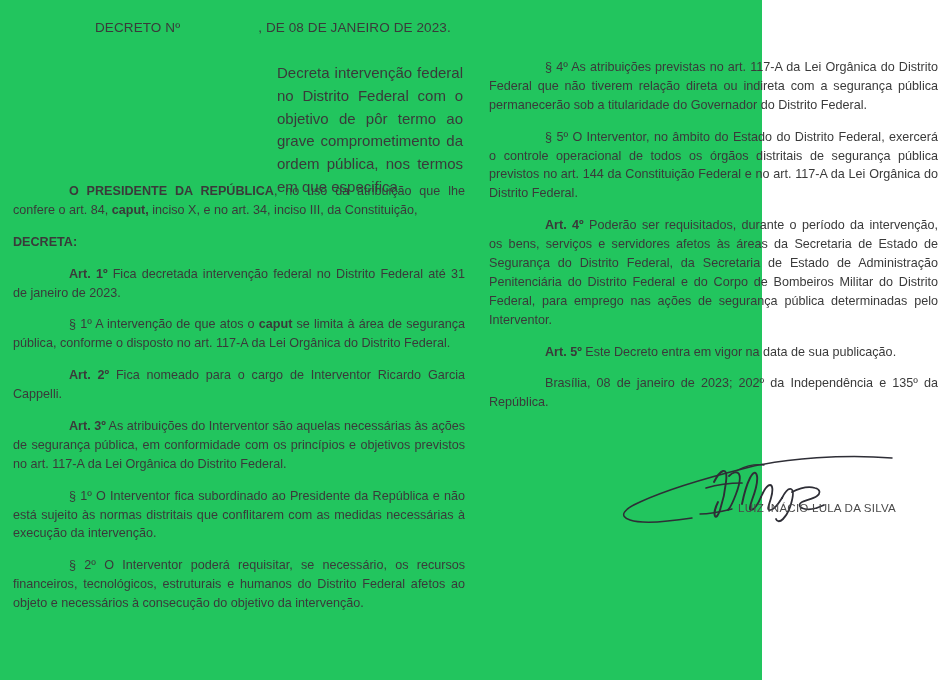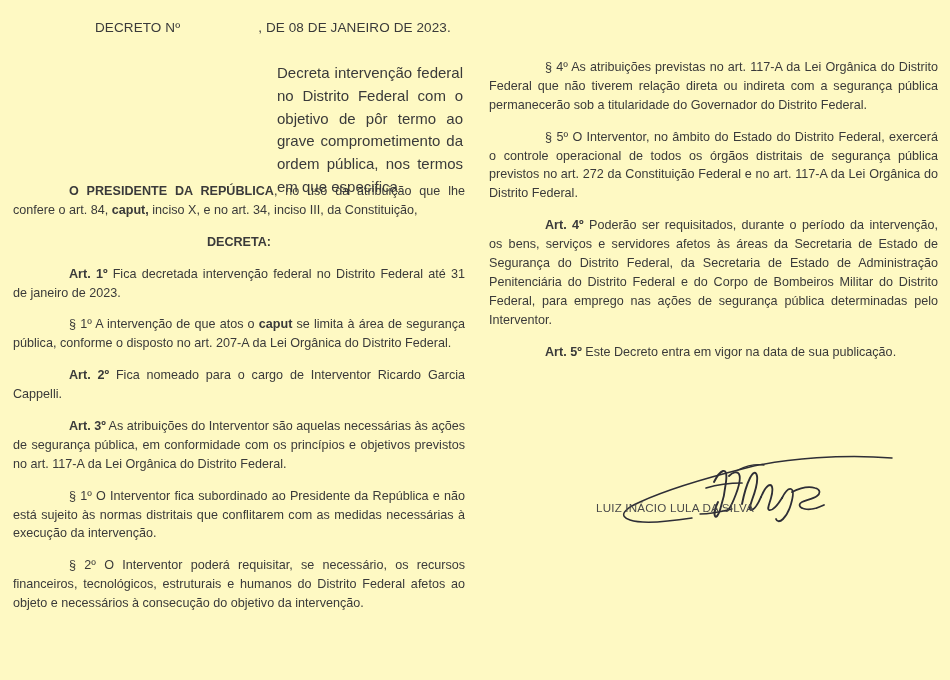--- a/index.html
+++ b/index.html
@@ -10,23 +10,23 @@
   body {
     width: 950px;
     height: 680px;
     background: #ffffff;
     font-family: "Liberation Sans", sans-serif;
     color: #3a3a3a;
     overflow: hidden;
   }
   .page {
     position: relative;
-    width: 950px;
+    width: 762px;
     height: 680px;
-    background: #fef9c3;
+    background: #22c55e;
   }
 
   
   .header {
     position: absolute;
     left: 95px;
     top: 20px;
     font-size: 13.5px;
     letter-spacing: 0.1px;
     white-space: nowrap;
@@ -67,21 +67,20 @@
   }
 
   p.para {
     margin: 0 0 13px 0;
     text-align: justify;
     text-justify: inter-word;
     text-indent: 56px;
   }
   p.center {
     margin: 0 0 13px 0;
-    text-align: center;
     text-indent: 0;
     font-weight: bold;
   }
   p.no-indent {
     text-indent: 0;
   }
   b, strong { font-weight: bold; }
 
   
   .signature-block {
@@ -94,21 +93,21 @@
   .signature-svg {
     position: absolute;
     left: 0;
     top: 0;
   }
   .signature-name {
     position: absolute;
     left: 0;
     top: 49px;
     width: 300px;
-    text-align: left;
+    text-align: right;
     font-size: 11.6px;
     letter-spacing: 0.2px;
     color: #4a4a4a;
   }
 </style>
 </head>
 <body>
 
 <div class="page">
 
@@ -124,21 +123,21 @@
       <span style="display:inline-block;width:56px"></span><b>O PRESIDENTE DA REPÚBLICA</b><span>, no uso da atribuição que lhe confere o art. 84, </span><b>caput,</b><span> inciso X, e no art. 34, inciso III, da Constituição,</span>
     </p>
 
     <p class="center">DECRETA:</p>
 
     <p class="para">
       <b>Art. 1º</b><span> Fica decretada intervenção federal no Distrito Federal até 31 de janeiro de 2023.</span>
     </p>
 
     <p class="para">
-      <span>§ 1º</span><span> A intervenção de que atos o </span><b>caput</b><span> se limita à área de segurança pública, conforme o disposto no art. 207-A da Lei Orgânica do Distrito Federal.</span>
+      <span>§ 1º</span><span> A intervenção de que atos o </span><b>caput</b><span> se limita à área de segurança pública, conforme o disposto no art. 117-A da Lei Orgânica do Distrito Federal.</span>
     </p>
 
 
     <p class="para">
       <b>Art. 2º</b><span> Fica nomeado para o cargo de Interventor Ricardo Garcia Cappelli.</span>
     </p>
 
     <p class="para">
       <b>Art. 3º</b><span> As atribuições do Interventor são aquelas necessárias às ações de segurança pública, em conformidade com os princípios e objetivos previstos no art. 117-A da Lei Orgânica do Distrito Federal.</span>
     </p>
@@ -154,31 +153,32 @@
   </div>
 
   <div class="col col-right">
 
 
     <p class="para">
       <span>§ 4º</span><span> As atribuições previstas no art. 117-A da Lei Orgânica do Distrito Federal que não tiverem relação direta ou indireta com a segurança pública permanecerão sob a titularidade do Governador do Distrito Federal.</span>
     </p>
 
     <p class="para">
-      <span>§ 5º</span><span> O Interventor, no âmbito do Estado do Distrito Federal, exercerá o controle operacional de todos os órgãos distritais de segurança pública previstos no art. 272 da Constituição Federal e no art. 117-A da Lei Orgânica do Distrito Federal.</span>
+      <span>§ 5º</span><span> O Interventor, no âmbito do Estado do Distrito Federal, exercerá o controle operacional de todos os órgãos distritais de segurança pública previstos no art. 144 da Constituição Federal e no art. 117-A da Lei Orgânica do Distrito Federal.</span>
     </p>
 
     <p class="para">
       <b>Art. 4º</b><span> Poderão ser requisitados, durante o período da intervenção, os bens, serviços e servidores afetos às áreas da Secretaria de Estado de Segurança do Distrito Federal, da Secretaria de Estado de Administração Penitenciária do Distrito Federal e do Corpo de Bombeiros Militar do Distrito Federal, para emprego nas ações de segurança pública determinadas pelo Interventor.</span>
     </p>
 
     <p class="para">
       <b>Art. 5º</b><span> Este Decreto entra em vigor na data de sua publicação.</span>
     </p>
 
+    <p class="para">Brasília, 08 de janeiro de 2023; 202º da Independência e 135º da República.</p>
 
   </div>
 
   <div class="signature-block">
     <svg class="signature-svg" width="300" height="75" viewBox="0 0 300 75">
       <g fill="none" stroke="#2e2e36" stroke-linecap="round" stroke-linejoin="round">
         <path d="M296 6 C250 2 190 6 150 16 C110 26 70 38 44 50 C28 57 22 64 34 68 C46 72 70 70 96 66" stroke-width="1.5"></path>
         <path d="M104 62 C112 62 124 60 136 57" stroke-width="1.4"></path>
         <path d="M118 30 C121 24 124 20 127 19 C130 18 131 22 130 30 C129 40 126 52 124 58 C122 64 120 66 119 64 C118 62 119 56 122 50" stroke-width="1.9"></path>
         <path d="M110 36 C120 33 134 31 146 31" stroke-width="1.7"></path>

